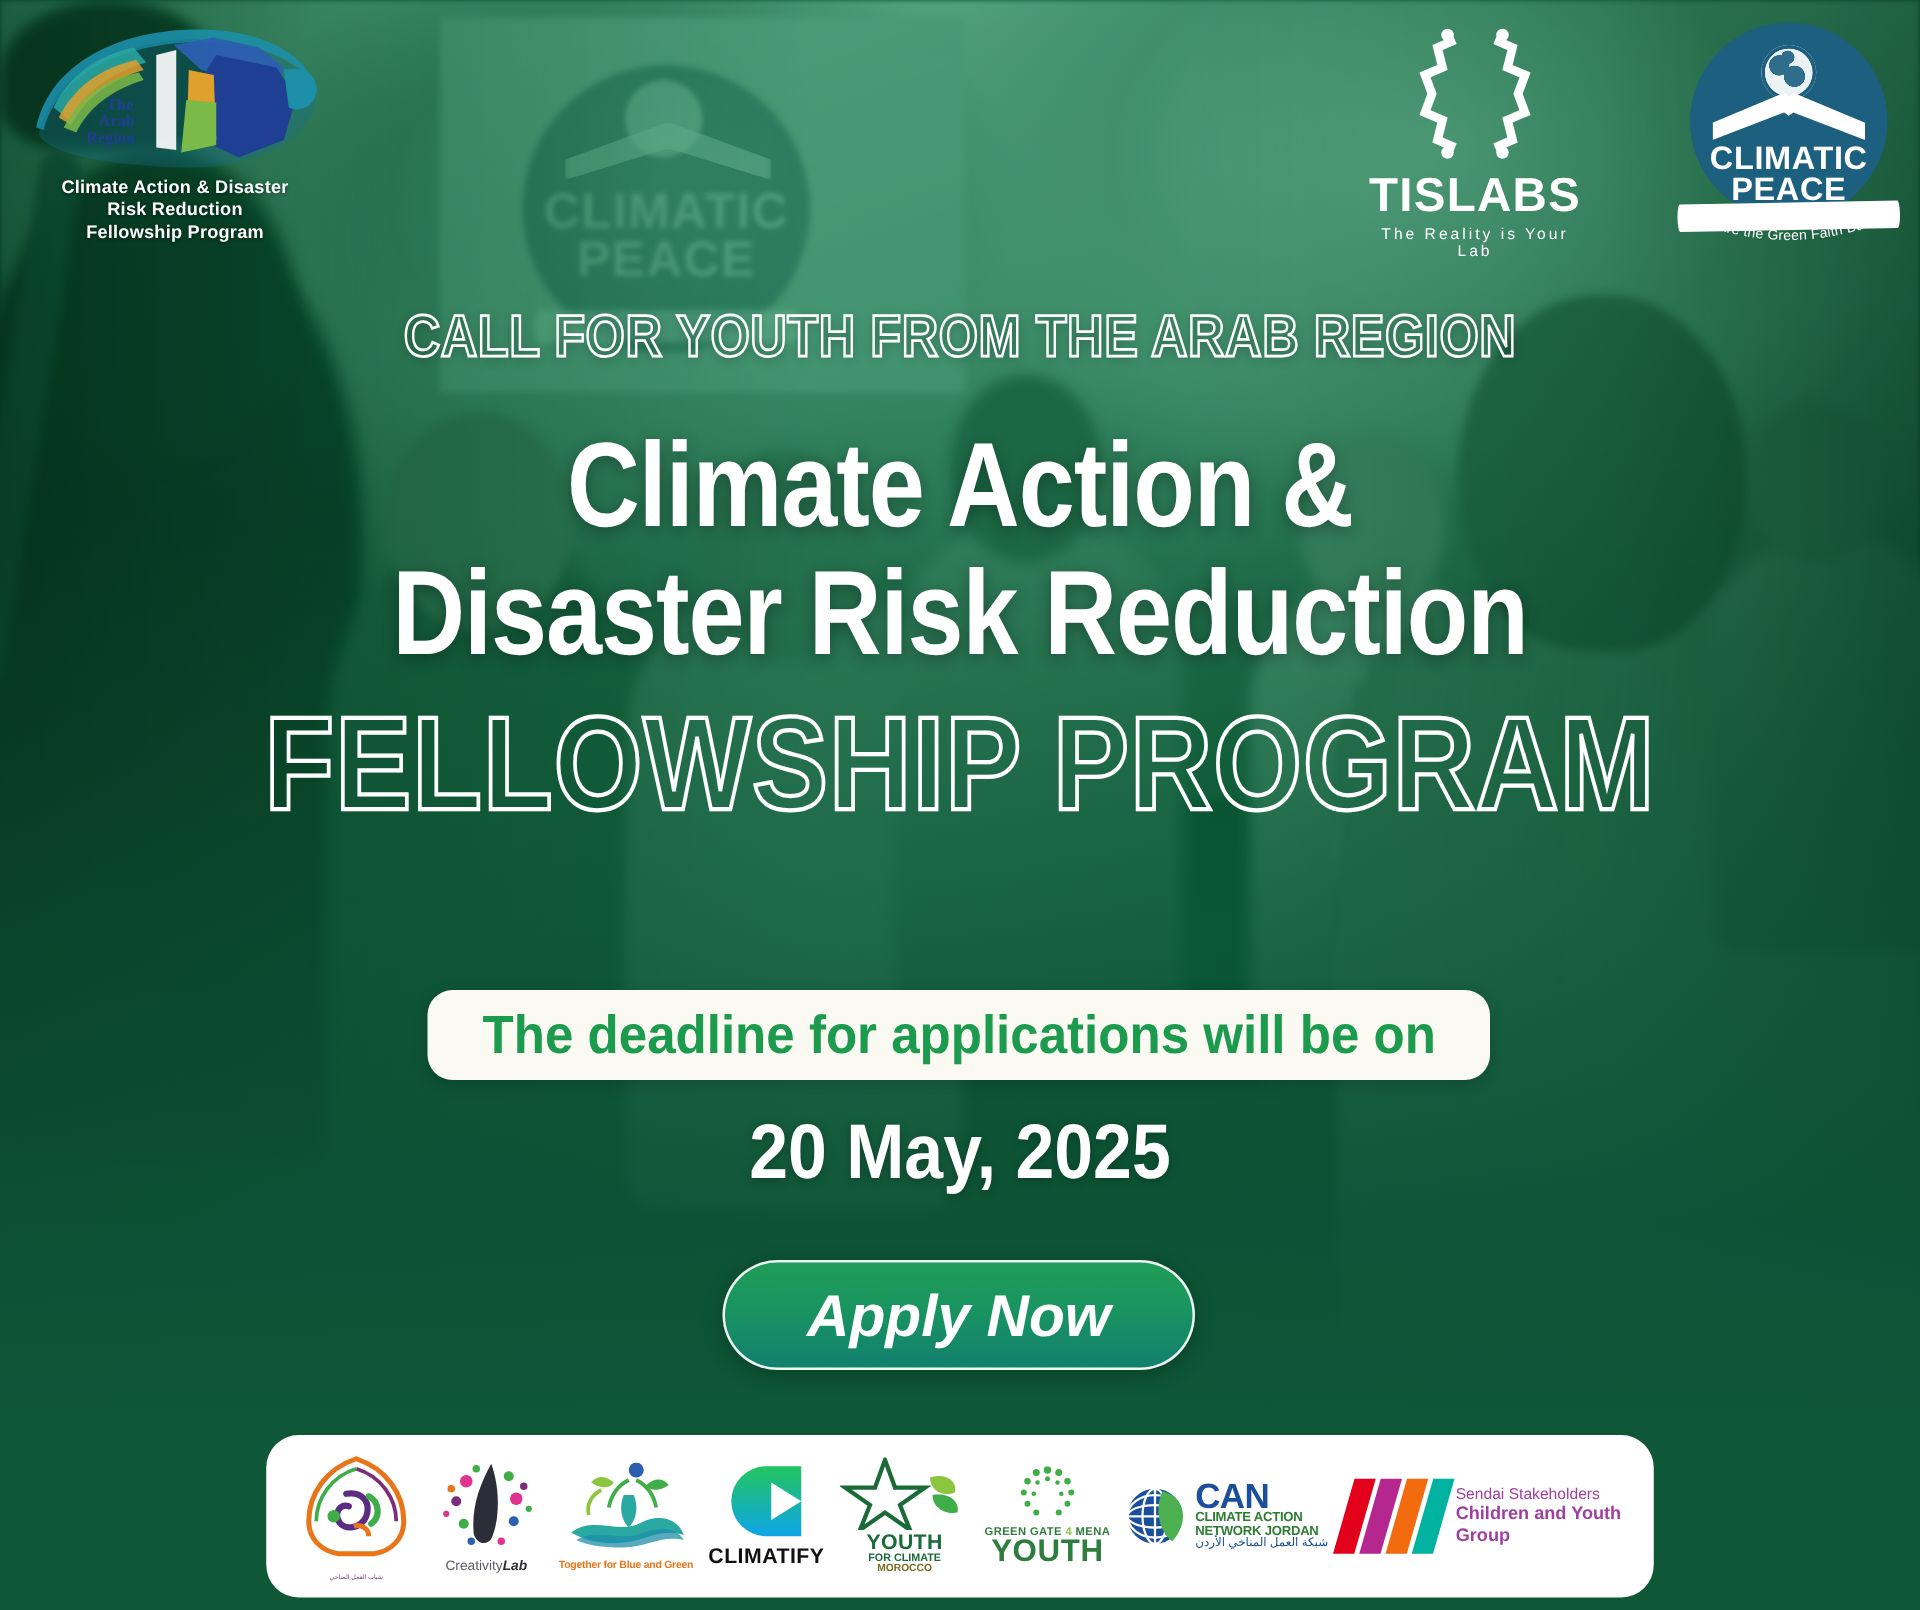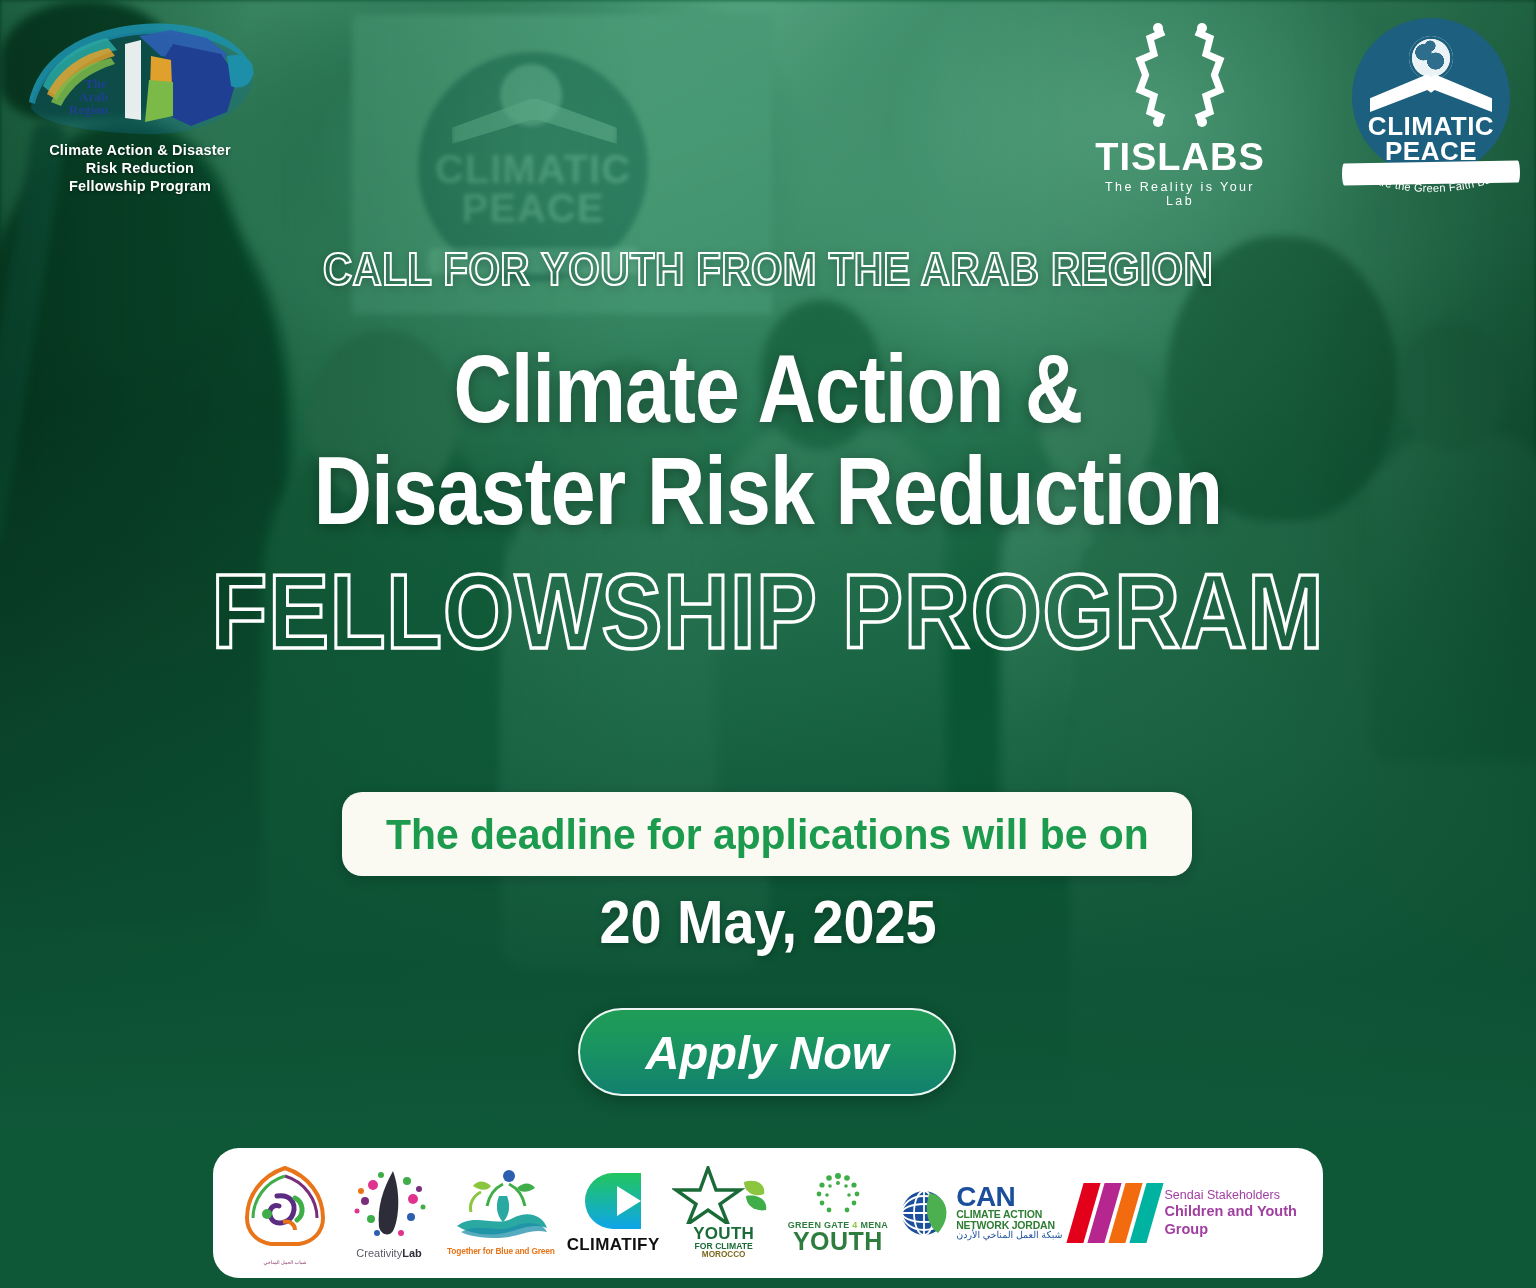--- a/index.html
+++ b/index.html
@@ -243,21 +243,21 @@
     position:absolute; left:0; right:0; top:558px; text-align:center;
     font-size:106px; font-weight:bold; line-height:1;
     letter-spacing:1px;
     color:transparent;
     -webkit-text-stroke:3.4px #ffffff;
     transform:scaleX(0.86);
   }
 
   
   .deadline-pill {
-    position:absolute; left:342px; top:792px; width:850px; height:84px;
+    position:absolute; left:342px; top:792px; width:850px; height:72px;
     background:#FAF9F2; border-radius:20px;
     display:flex; align-items:center; justify-content:center;
     box-shadow:0 3px 12px rgba(0,0,0,.18);
   }
   .deadline-pill span {
     color:#1C9B4F; font-weight:bold; font-size:43px; letter-spacing:0px;
     transform:scaleX(0.95);
   }
   .deadline-date {
     position:absolute; left:0; right:0; top:886px; text-align:center;
@@ -288,21 +288,21 @@
   }
   .plogo { display:flex; flex-direction:column; align-items:center; justify-content:center; }
 
   
   .pl-heritage { width:92px; height:96px; position:relative; }
   .pl-heritage-sub { font-size:5px; color:#8a3c6a; margin-top:1px; letter-spacing:.2px; }
 
   
   .pl-creat { width:92px; height:78px; position:relative; }
   .pl-creat-name { font-size:11px; color:#5b5b6b; margin-top:2px; }
-  .pl-creat-name b { color:#2d2d3a; }
+  .pl-creat-name b { color:#2d2d3a; font-style:italic; }
 
   
   .pl-tbg { width:100px; height:74px; position:relative; }
   .pl-tbg-name { font-size:8.4px; color:#E8751A; font-weight:bold; margin-top:2px; letter-spacing:-.2px;}
 
   
   .pl-clim-mark { width:58px; height:58px; position:relative; }
   .pl-clim-name { font-size:17px; font-weight:bold; color:#111; letter-spacing:.4px; margin-top:5px;}
 
   

